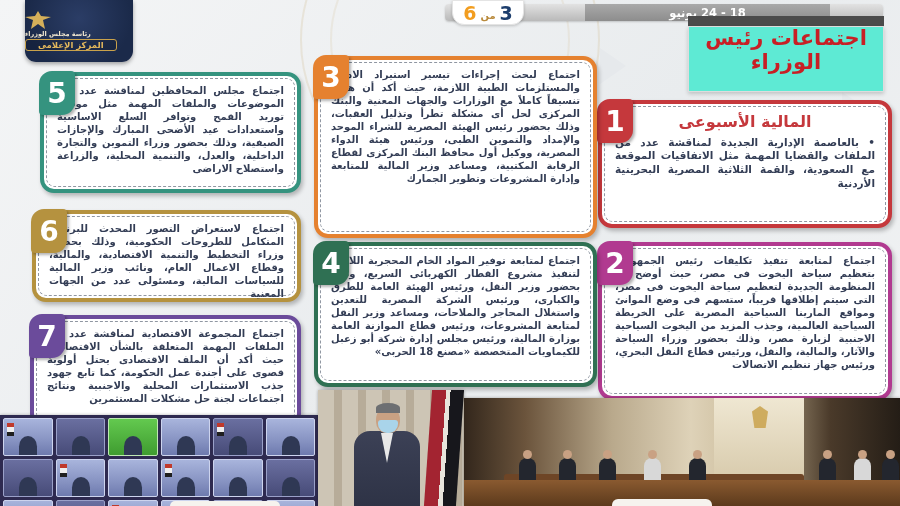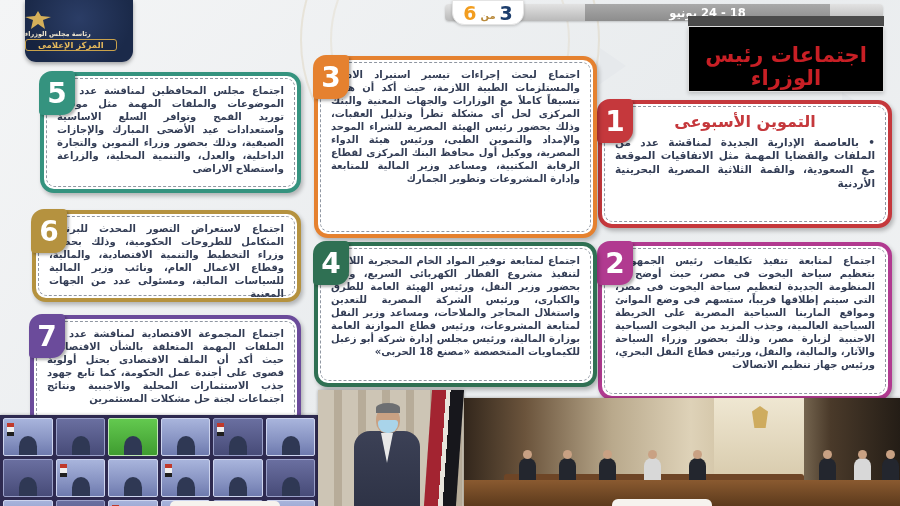--- a/index.html
+++ b/index.html
@@ -35,23 +35,23 @@
   .logo { position:absolute; left:25px; top:0; width:108px; height:62px;
     background:radial-gradient(circle at 50% 30%, #2b3d66 0%, #1b2a4a 75%);
     border-radius:0 0 11px 11px; box-shadow:0 2px 4px rgba(0,0,0,.35);
     display:flex; flex-direction:column; align-items:flex-start; justify-content:center; gap:1px; }
   .logo-org { color:#f0e6cf; font-size:6.5px; font-weight:bold; direction:rtl; }
   .logo-banner { border:1px solid #c9a24b; border-radius:3px; padding:0 12px; color:#e3b85c;
     font-size:8.5px; font-weight:bold; direction:rtl; background:rgba(0,0,0,.15); }
 
   
   .title-bar { position:absolute; left:688px; top:16px; width:196px; height:10px; background:#4b4b4b; }
-  .title-box { position:absolute; left:688px; top:26px; width:196px; height:66px; background:#000000;
+  .title-box { position:absolute; left:688px; top:26px; width:196px; height:66px; background:#5eead4;
     border:1px solid #ddd; box-shadow:0 2px 4px rgba(0,0,0,.18);
-    display:flex; align-items:flex-end; justify-content:center; }
+    display:flex; align-items:flex-start; justify-content:center; }
   .title-text { color:#c81f25; font-size:21px; font-weight:bold; line-height:1.12; text-align:center;
     direction:rtl; width:170px; }
 
   
   .card { position:absolute; background:#fff; border:4px solid #888; border-radius:14px;
     box-shadow:2px 3px 4px rgba(0,0,0,.25); }
   .card .dash { position:absolute; inset:2px; border:1.5px dashed #9097a2; border-radius:9px; pointer-events:none; }
   .card .content { position:relative; height:100%; padding:8px 13px 6px 13px; direction:rtl;
     color:#333d55; font-weight:bold; font-size:10px; line-height:1.3; text-align:justify; }
   .card .num { position:absolute; top:-5px; left:-5px; width:36px; height:44px; border-radius:13px 4px 13px 4px;
@@ -141,21 +141,21 @@
 </div>
 
 <div class="title-bar"></div>
 <div class="title-box">
   <div class="title-text">اجتماعات رئيس الوزراء</div>
 </div>
 
 <div class="card c1" style="border-color: rgb(197, 56, 60);">
   <div class="dash"></div>
   <div class="content">
-    <div class="card-header" style="color: rgb(197, 56, 60);">التموين الأسبوعى</div>
+    <div class="card-header" style="color: rgb(197, 56, 60);">المالية الأسبوعى</div>
     <span>•</span>
     <span>بالعاصمة الإدارية الجديدة لمناقشة عدد من الملفات والقضايا المهمة مثل الاتفاقيات الموقعة مع السعودية، والقمة الثلاثية المصرية البحرينية الأردنية</span>
   </div>
   <div class="num" style="background-color: rgb(197, 56, 60);">1</div>
 </div>
 
 <div class="card c2" style="border-color: rgb(177, 58, 144);">
   <div class="dash"></div>
   <div class="content">اجتماع لمتابعة تنفيذ تكليفات رئيس الجمهورية بتعظيم سياحة اليخوت فى مصر، حيث أوضح أن المنظومة الجديدة لتعظيم سياحة اليخوت فى مصر، التى سيتم إطلاقها قريباً، ستسهم فى وضع الموانئ ومواقع المارينا السياحية المصرية على الخريطة السياحية العالمية، وجذب المزيد من اليخوت السياحية الاجنبية لزيارة مصر، وذلك بحضور وزراء السياحة والآثار، والمالية، والنقل، ورئيس قطاع النقل البحري، ورئيس جهاز تنظيم الاتصالات</div>
   <div class="num" style="background-color: rgb(177, 58, 144);">2</div>

